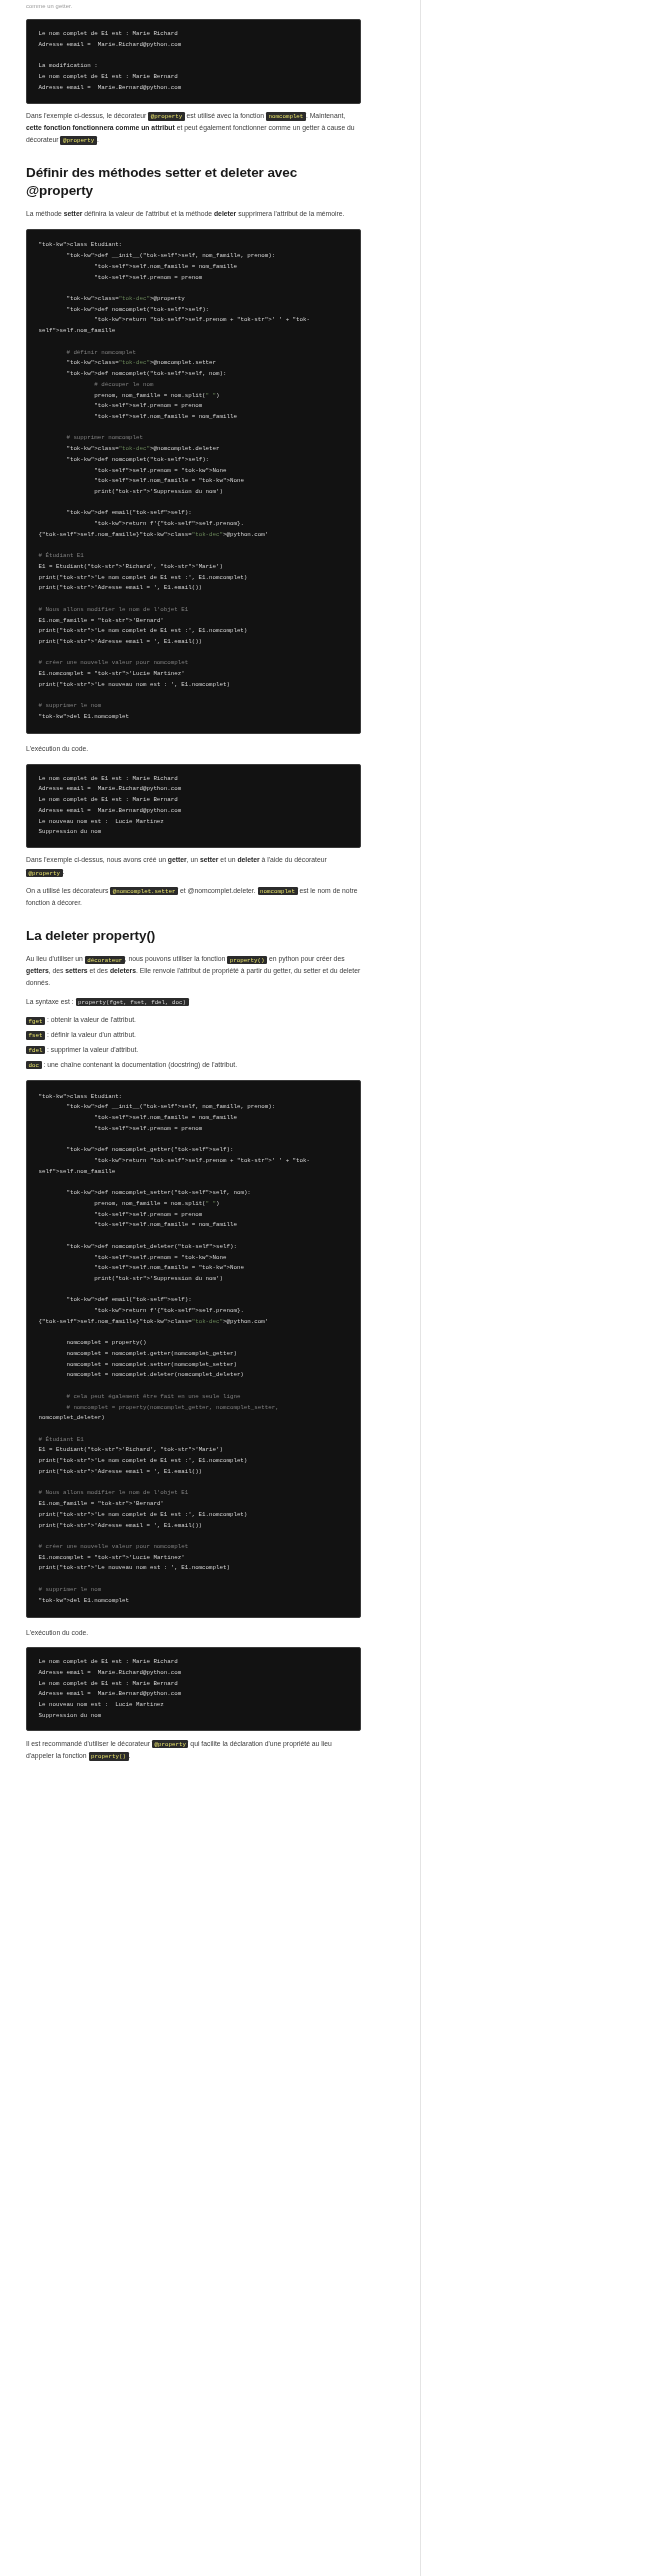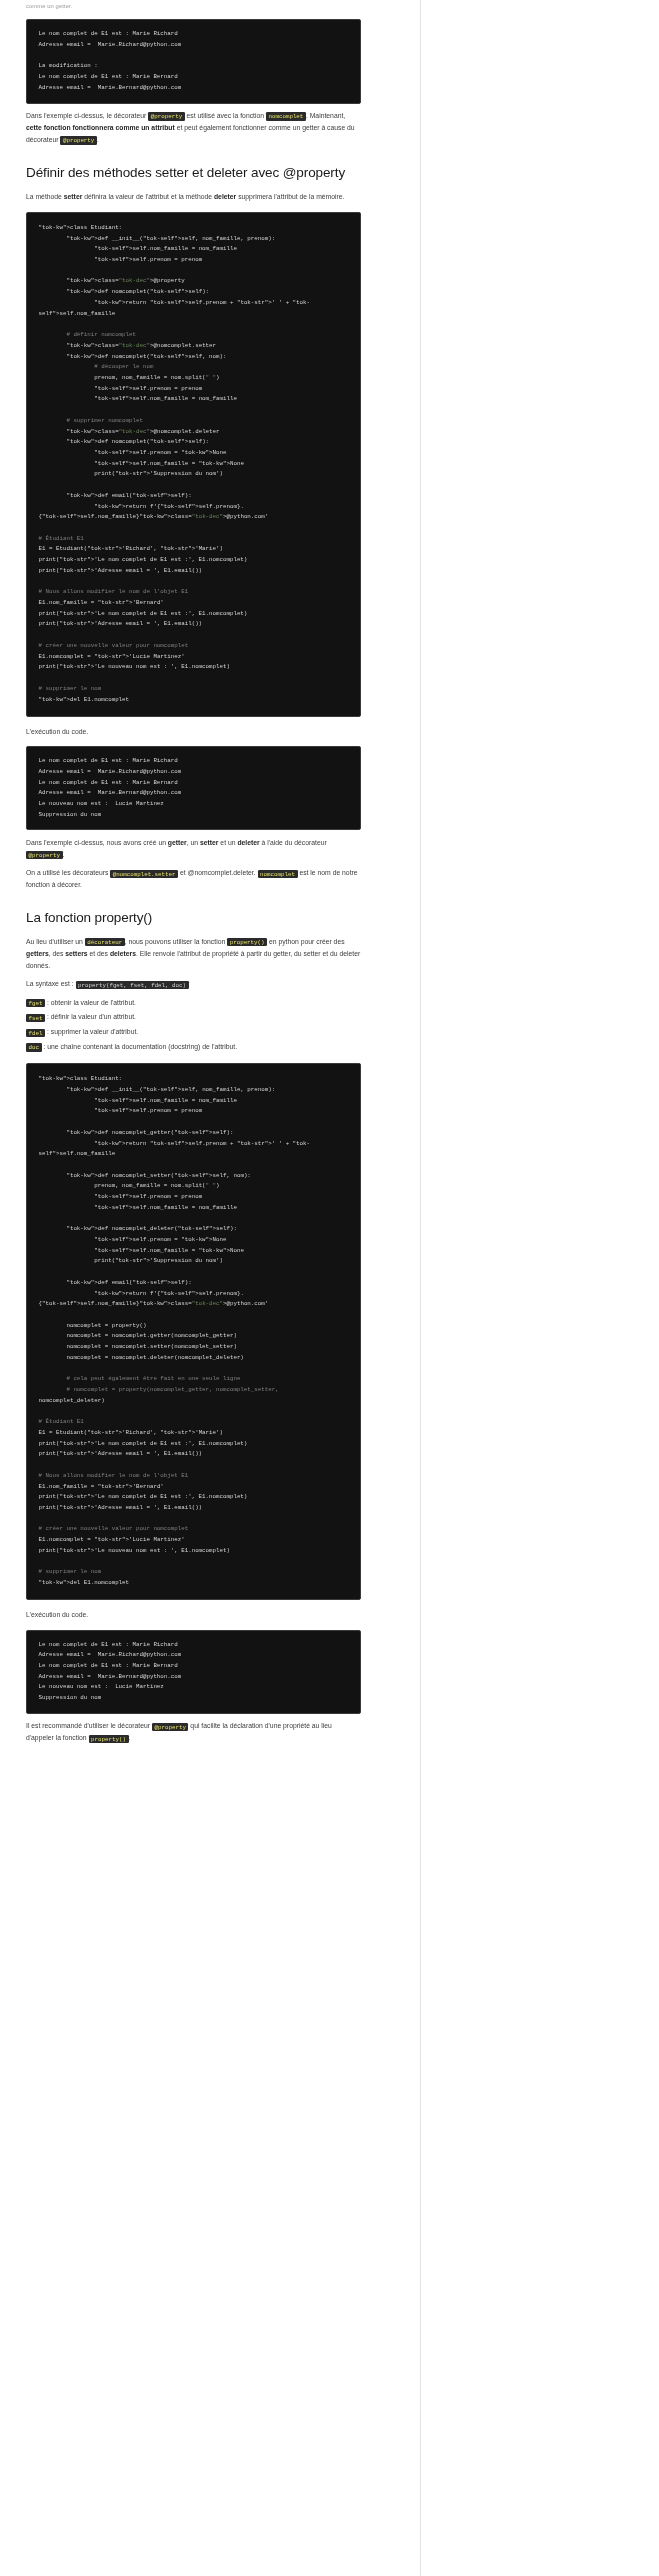--- a/index.html
+++ b/index.html
@@ -37,21 +37,21 @@
     font-size: 5.8px;
     color: #9a9a9a;
     padding: 2.6px 0 1.3px 0;
     letter-spacing: 0.1px;
     height: 6.4px;
     overflow: hidden;
   }
   h2.section-title {
     font-size: 13.5px;
     line-height: 1.3;
-    font-weight: normal;
+    font-weight: bold;
     color: #1a1a1a;
     margin: 18px 0 9px 0;
     letter-spacing: -0.1px;
   }
   p.para {
     font-size: 6.8px;
     line-height: 1.75;
     color: #3c3c3c;
     margin: 6.4px 0 6.4px 0;
   }
@@ -181,21 +181,21 @@
 Adresse email =  Marie.Richard@python.com
 Le nom complet de E1 est : Marie Bernard
 Adresse email =  Marie.Bernard@python.com
 Le nouveau nom est :  Lucie Martinez
 Suppression du nom</pre>
     </div>
 
     <p class="para">Dans l'exemple ci-dessus, nous avons créé un <span class="bold">getter</span>, un <span class="bold">setter</span> et un <span class="bold">deleter</span> à l'aide du décorateur <span class="inline-code">@property</span>.</p>
     <p class="para">On a utilisé les décorateurs <span class="inline-code">@nomcomplet.setter</span> et @nomcomplet.deleter. <span class="inline-code">nomcomplet</span> est le nom de notre fonction à décorer.</p>
 
-    <h2 class="section-title">La fonction property()</h2>
+    <h2 class="section-title">La deleter property()</h2>
 
     <p class="para">Au lieu d'utiliser un <span class="inline-code">décorateur</span>, nous pouvons utiliser la fonction <span class="inline-code">property()</span> en python pour créer des <span class="bold">getters</span>, des <span class="bold">setters</span> et des <span class="bold">deleters</span>. Elle renvoie l'attribut de propriété à partir du getter, du setter et du deleter donnés.</p>
 
     <p class="para">
       <span>La syntaxe est :</span>
       <span class="inline-code plain">property(fget, fset, fdel, doc)</span>
     </p>
 
     <div id="syntax-items">
         <p class="bullet-line"><span class="inline-code">fget</span><span> : obtenir la valeur de l'attribut.</span></p>

